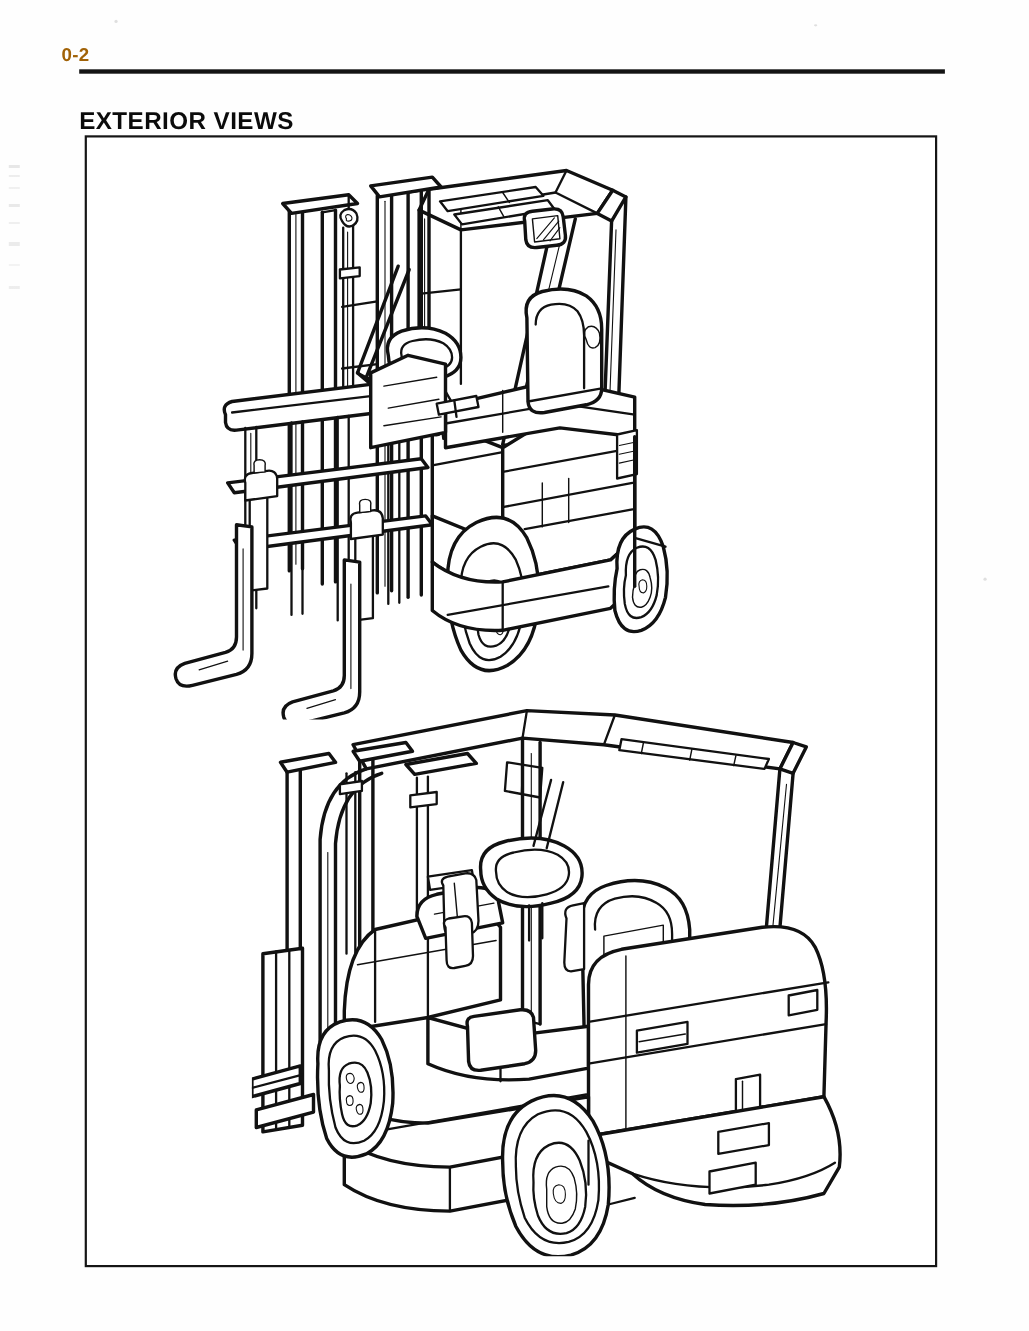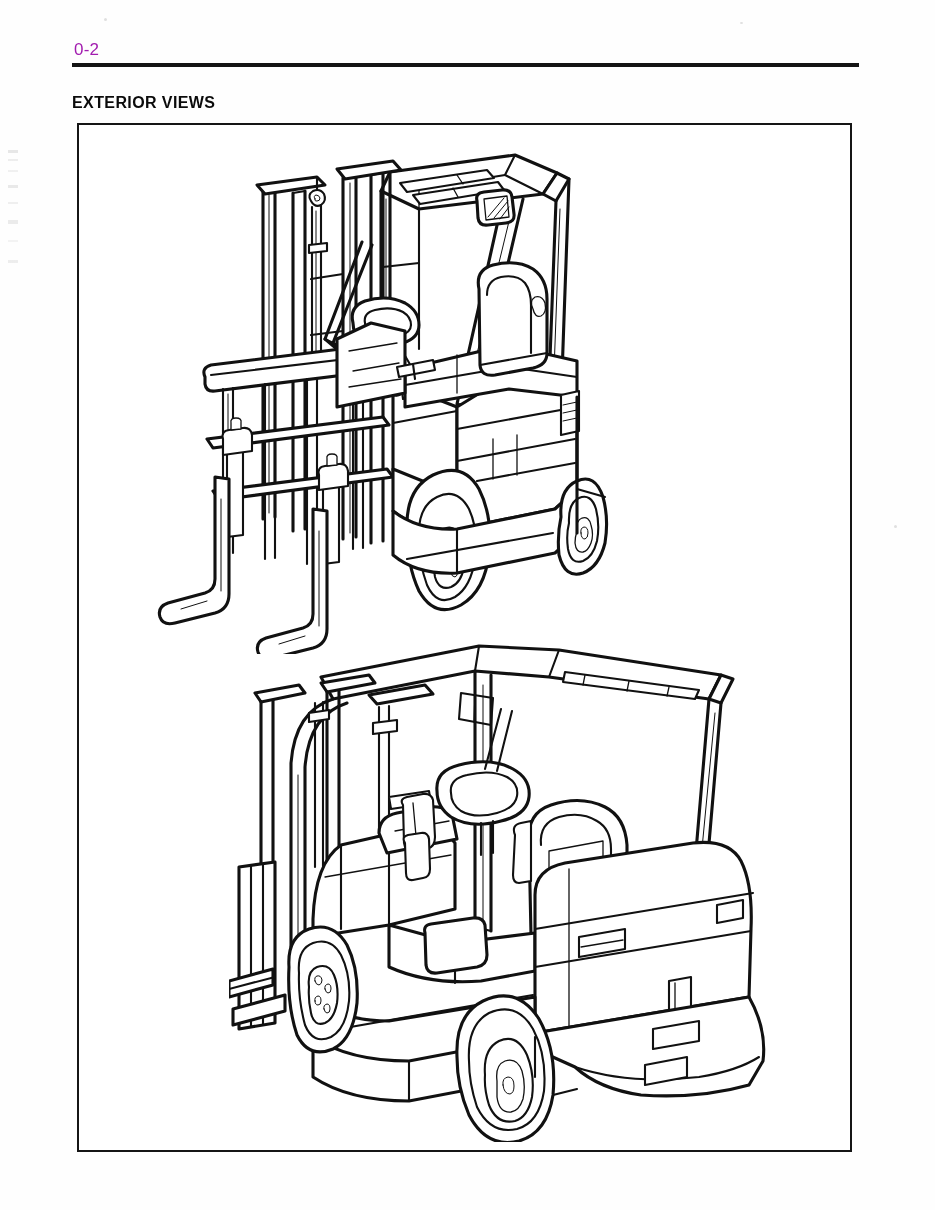--- a/index.html
+++ b/index.html
@@ -46,41 +46,41 @@
   .speck {
     position: absolute;
     background: rgba(0,0,0,.12);
     border-radius: 50%;
     pointer-events: none;
   }
 
   
   .page-number {
     position: absolute;
-    left: 74px;
+    left: 56px;
     top: 41px;
     font-size: 17px;
-    font-weight: 400;
+    font-weight: 700;
     letter-spacing: .2px;
     line-height: 1;
-    color: #a21caf;
+    color: #a16207;
   }
   .header-rule {
     position: absolute;
     left: 72px;
     top: 63px;
     width: 787px;
     height: 4px;
     background: #141414;
   }
   .section-title {
     position: absolute;
     left: 72px;
     top: 84px;
-    font-size: 16px;
+    font-size: 22px;
     font-weight: bold;
     letter-spacing: .4px;
     line-height: 1;
     color: #0b0b0b;
   }
 
   
   .figure-frame {
     position: absolute;
     left: 77px;

